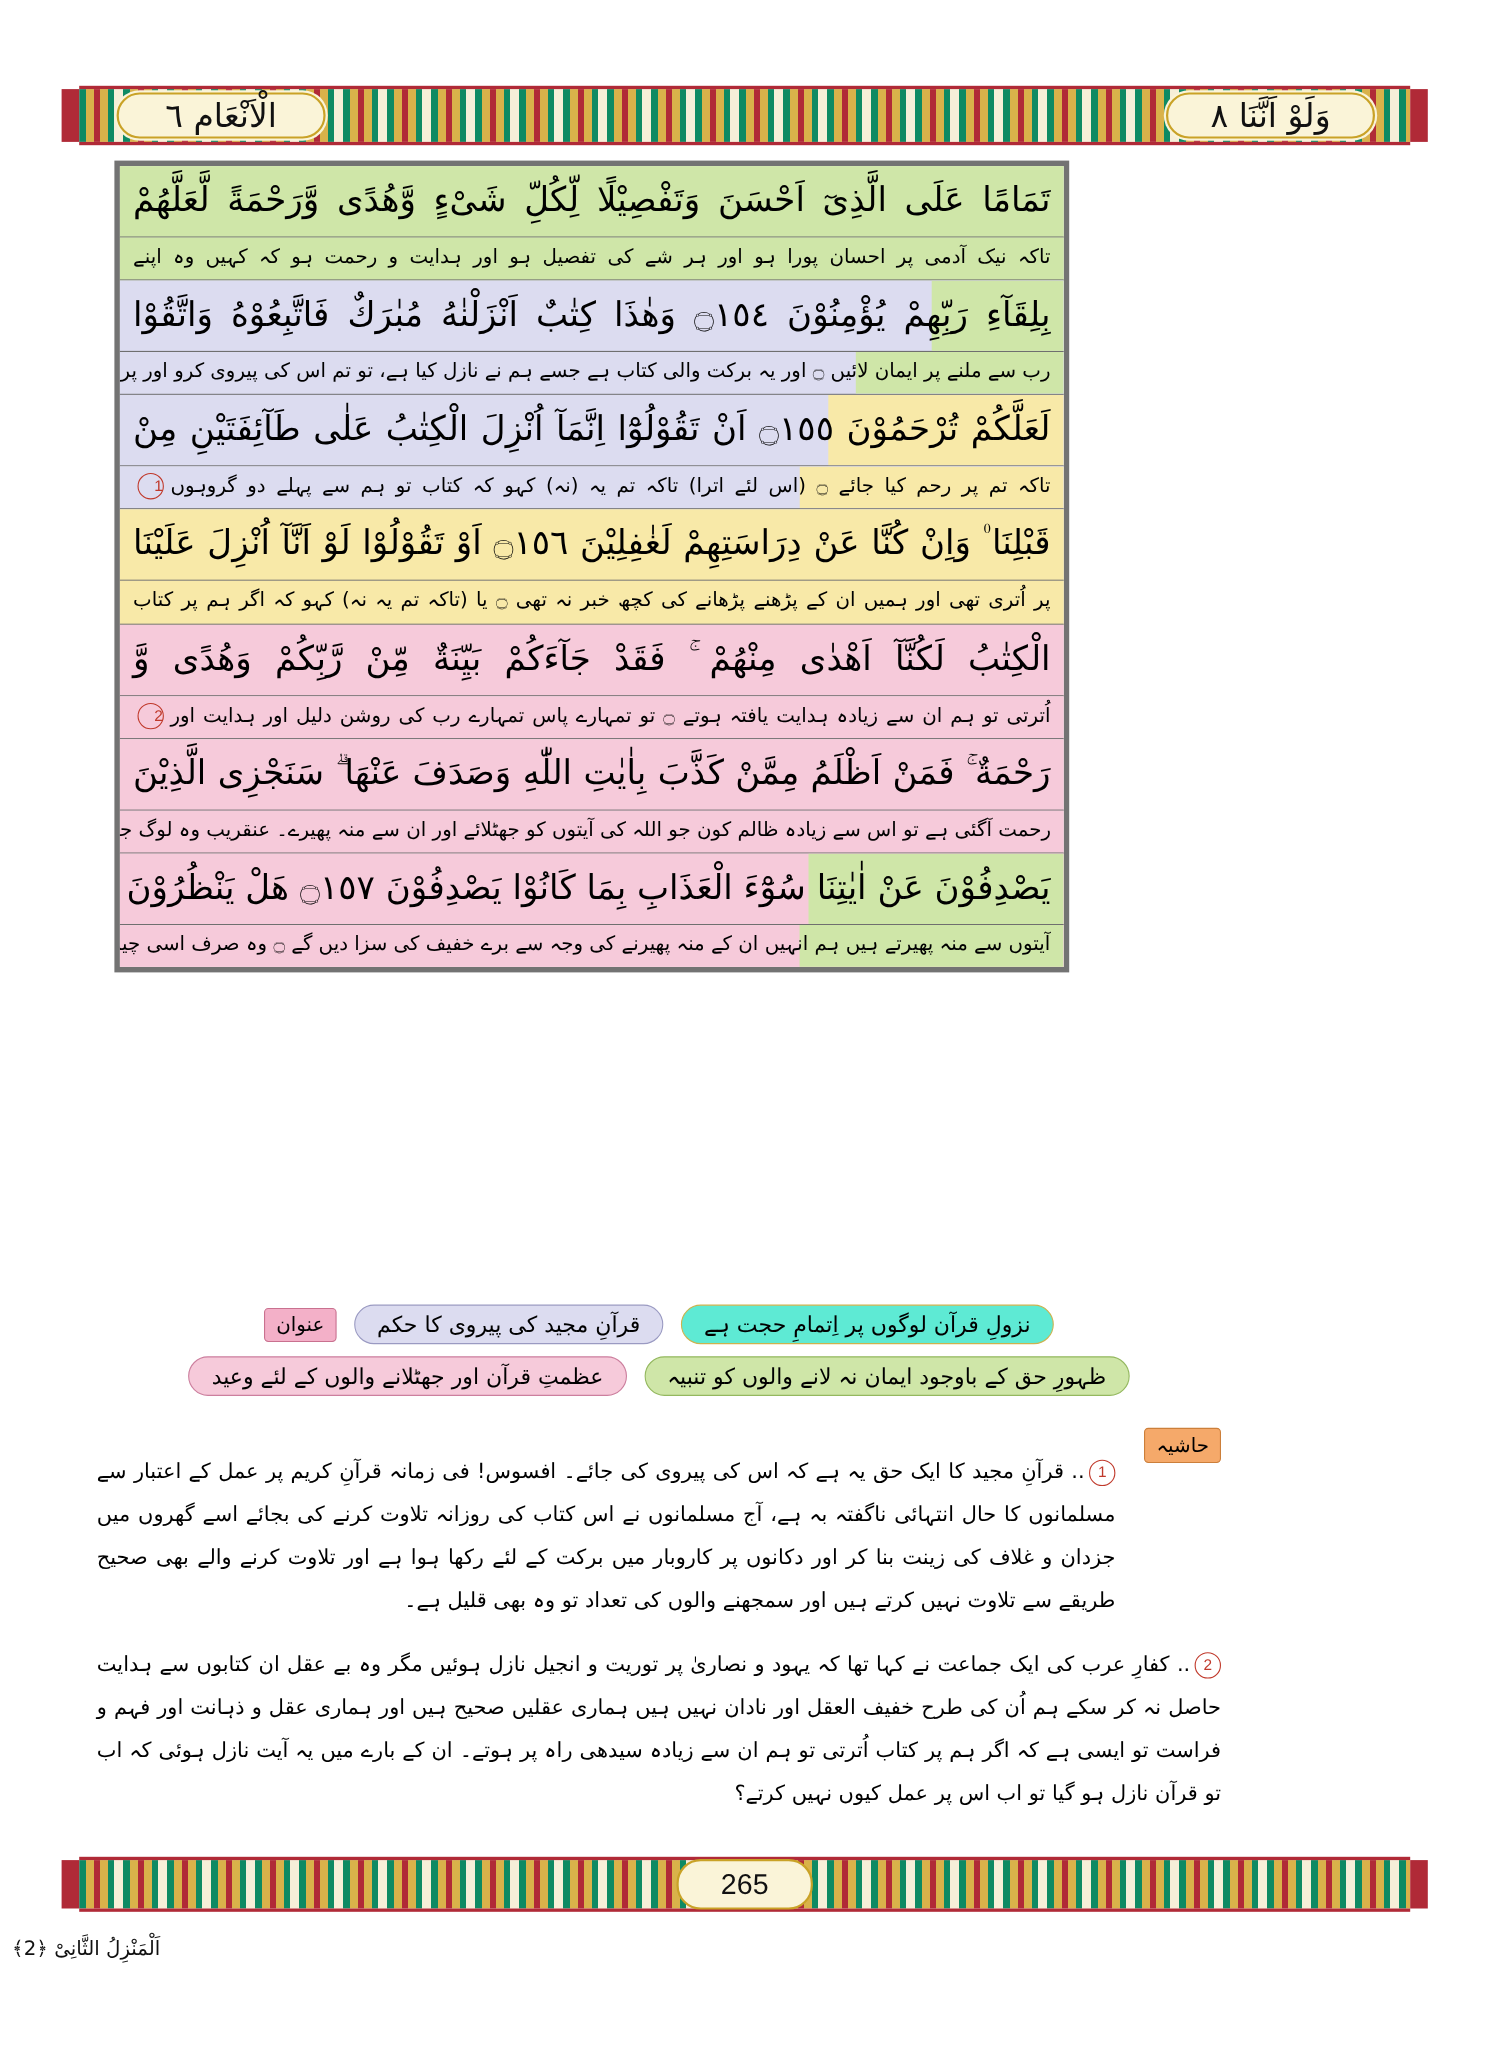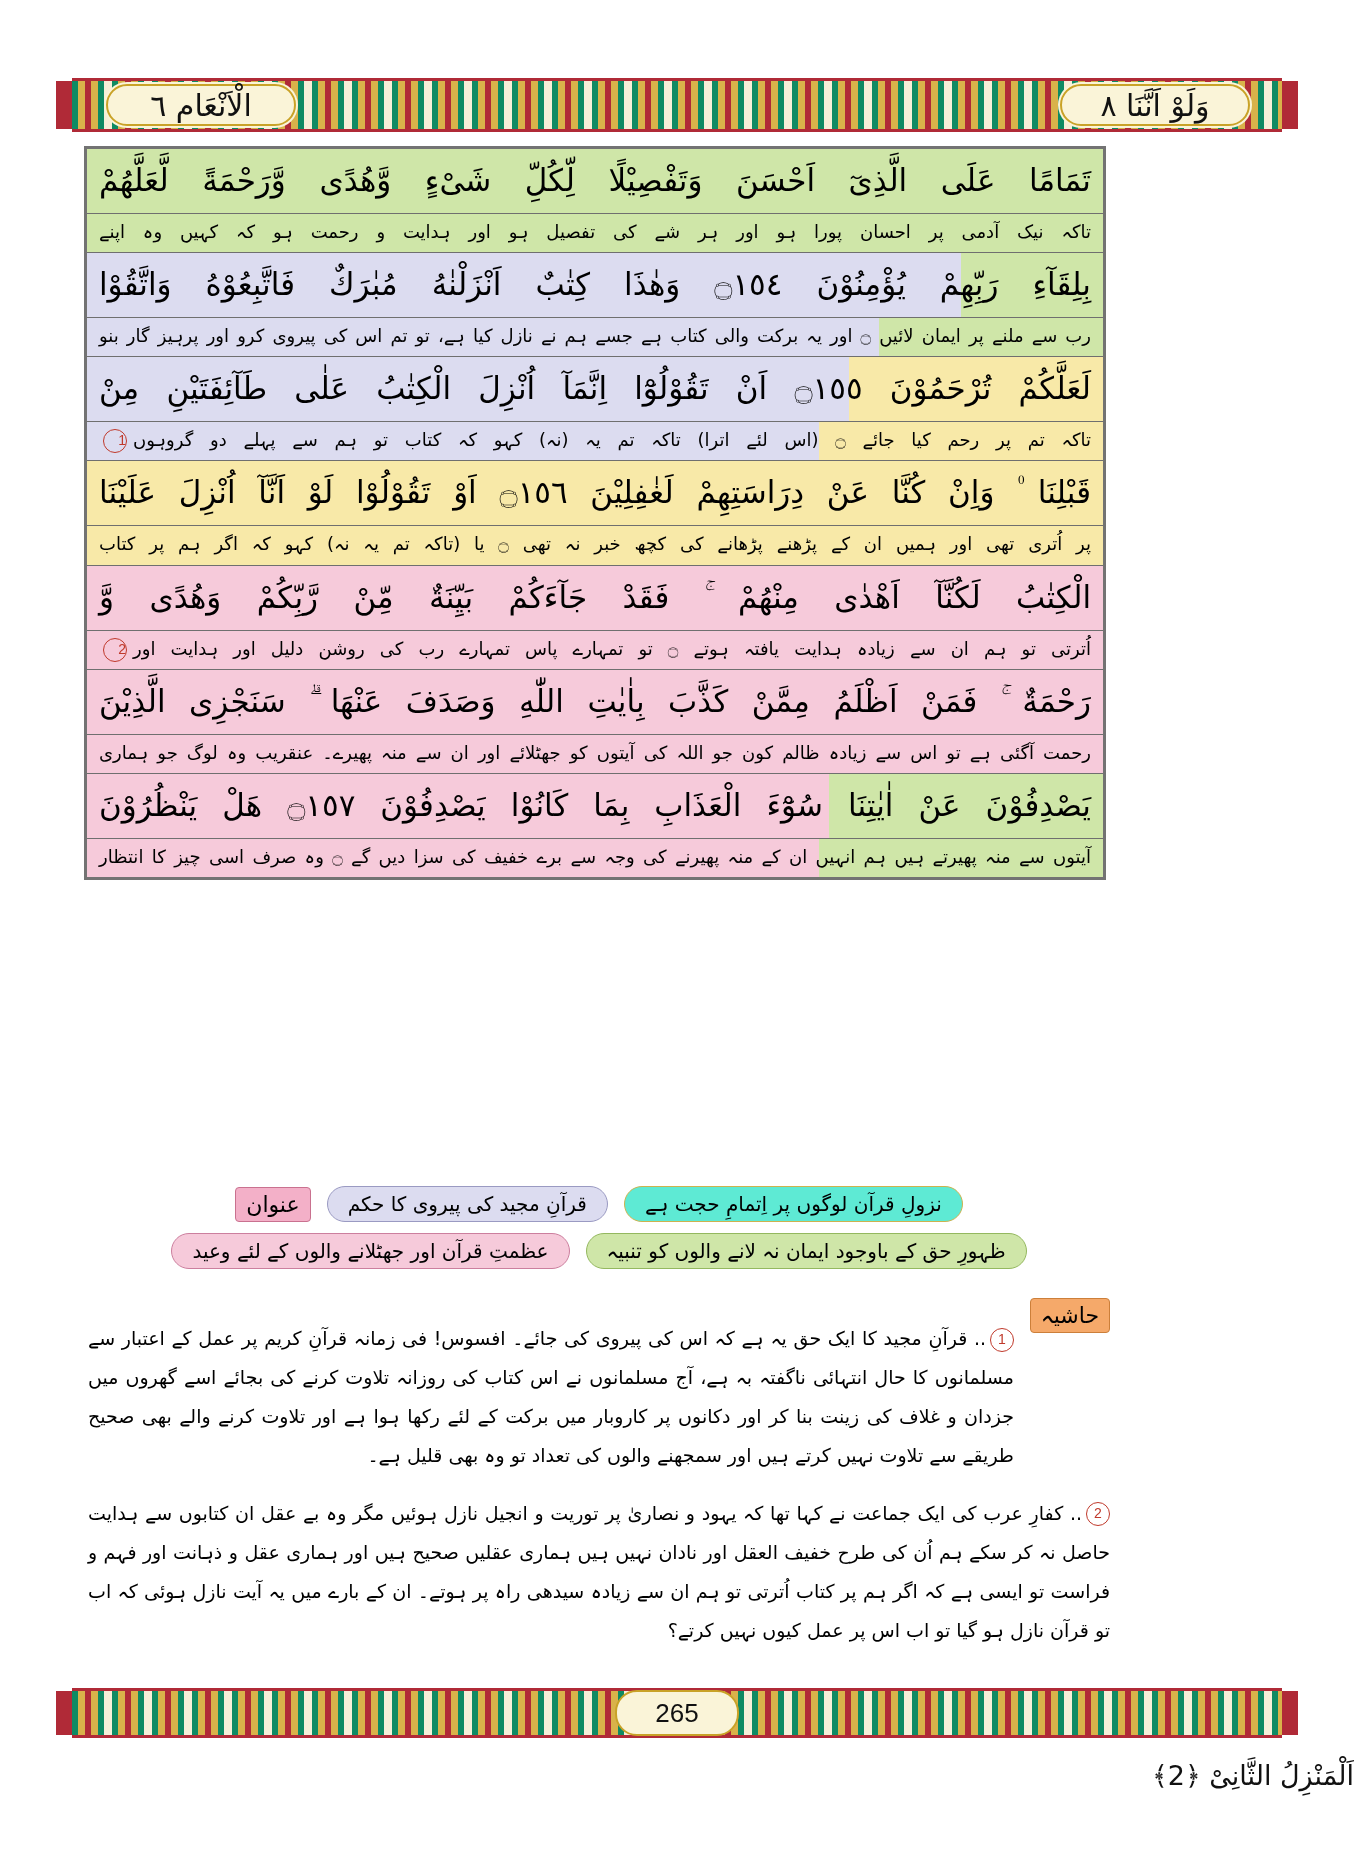--- a/index.html
+++ b/index.html
@@ -43,26 +43,26 @@
   .cartouche.left{left:34px;}
 
   .page-num-badge{
     position:absolute;top:1690px;left:50%;transform:translateX(-50%);
     background:#faf4d8;border:2px solid #c9a227;border-radius:22px;
     height:42px;min-width:120px;display:flex;align-items:center;justify-content:center;
     font-family:"Liberation Sans",sans-serif;font-size:26px;color:#111;
   }
 
   .manzil{
-    position:absolute;top:1760px;left:0;right:0;text-align:right;
-    font-family:"DejaVu Sans",sans-serif;font-size:27px;color:#111;direction:rtl;
-  }
-
-  
-  .quran-body{position:absolute;left:84px;top:146px;width:1022px;border:3px solid #737373;box-sizing:border-box;}
+    position:absolute;top:1760px;left:0;right:0;text-align:left;
+    font-family:"DejaVu Sans",sans-serif;font-size:18px;color:#111;direction:rtl;padding-left:11px;
+  }
+
+  
+  .quran-body{position:absolute;left:104px;top:146px;width:868px;border:5px solid #737373;box-sizing:border-box;}
 
   .arabic-row{
     position:relative;direction:rtl;text-align:justify;text-align-last:justify;
     font-family:"DejaVu Sans",sans-serif;
     font-size:31px;line-height:1.55;color:#000;
     padding:7px 12px 9px 12px;
     border-bottom:1px solid #6f6f6f;
     white-space:nowrap;
     overflow:hidden;
     box-sizing:border-box;
@@ -82,21 +82,21 @@
   .split .txt{position:relative;z-index:2;}
 
   
   .topics{position:absolute;left:88px;top:1186px;width:1022px;direction:rtl;}
   .topic-line{display:flex;justify-content:center;align-items:center;gap:16px;margin-bottom:11px;}
   .pill{
     border:1.5px solid #8a8a8a;border-radius:20px;
     padding:5px 20px;font-family:"DejaVu Sans",sans-serif;font-size:20px;color:#000;
     direction:rtl;white-space:nowrap;
   }
-  .pill.tag{border-radius:4px;padding:4px 10px;font-size:22px;}
+  .pill.tag{border-radius:4px;padding:4px 10px;font-size:18px;}
   .pill-unwan{background:#f3b0c8;border-color:#c9718f;}
   .pill-lav{background:#dcdcf0;border-color:#9a9ac2;}
   .pill-yel{background:#5eead4;border-color:#cdb24e;}
   .pill-pink{background:#f6cada;border-color:#cc7f9e;}
   .pill-green{background:#cfe6a8;border-color:#94b85f;}
   .pill-hashiya{background:#f5a96a;border-color:#cc7f3a;text-align:center;}
 
   
   .footnotes{position:absolute;left:88px;top:1300px;width:1022px;direction:rtl;}
   .fn{

